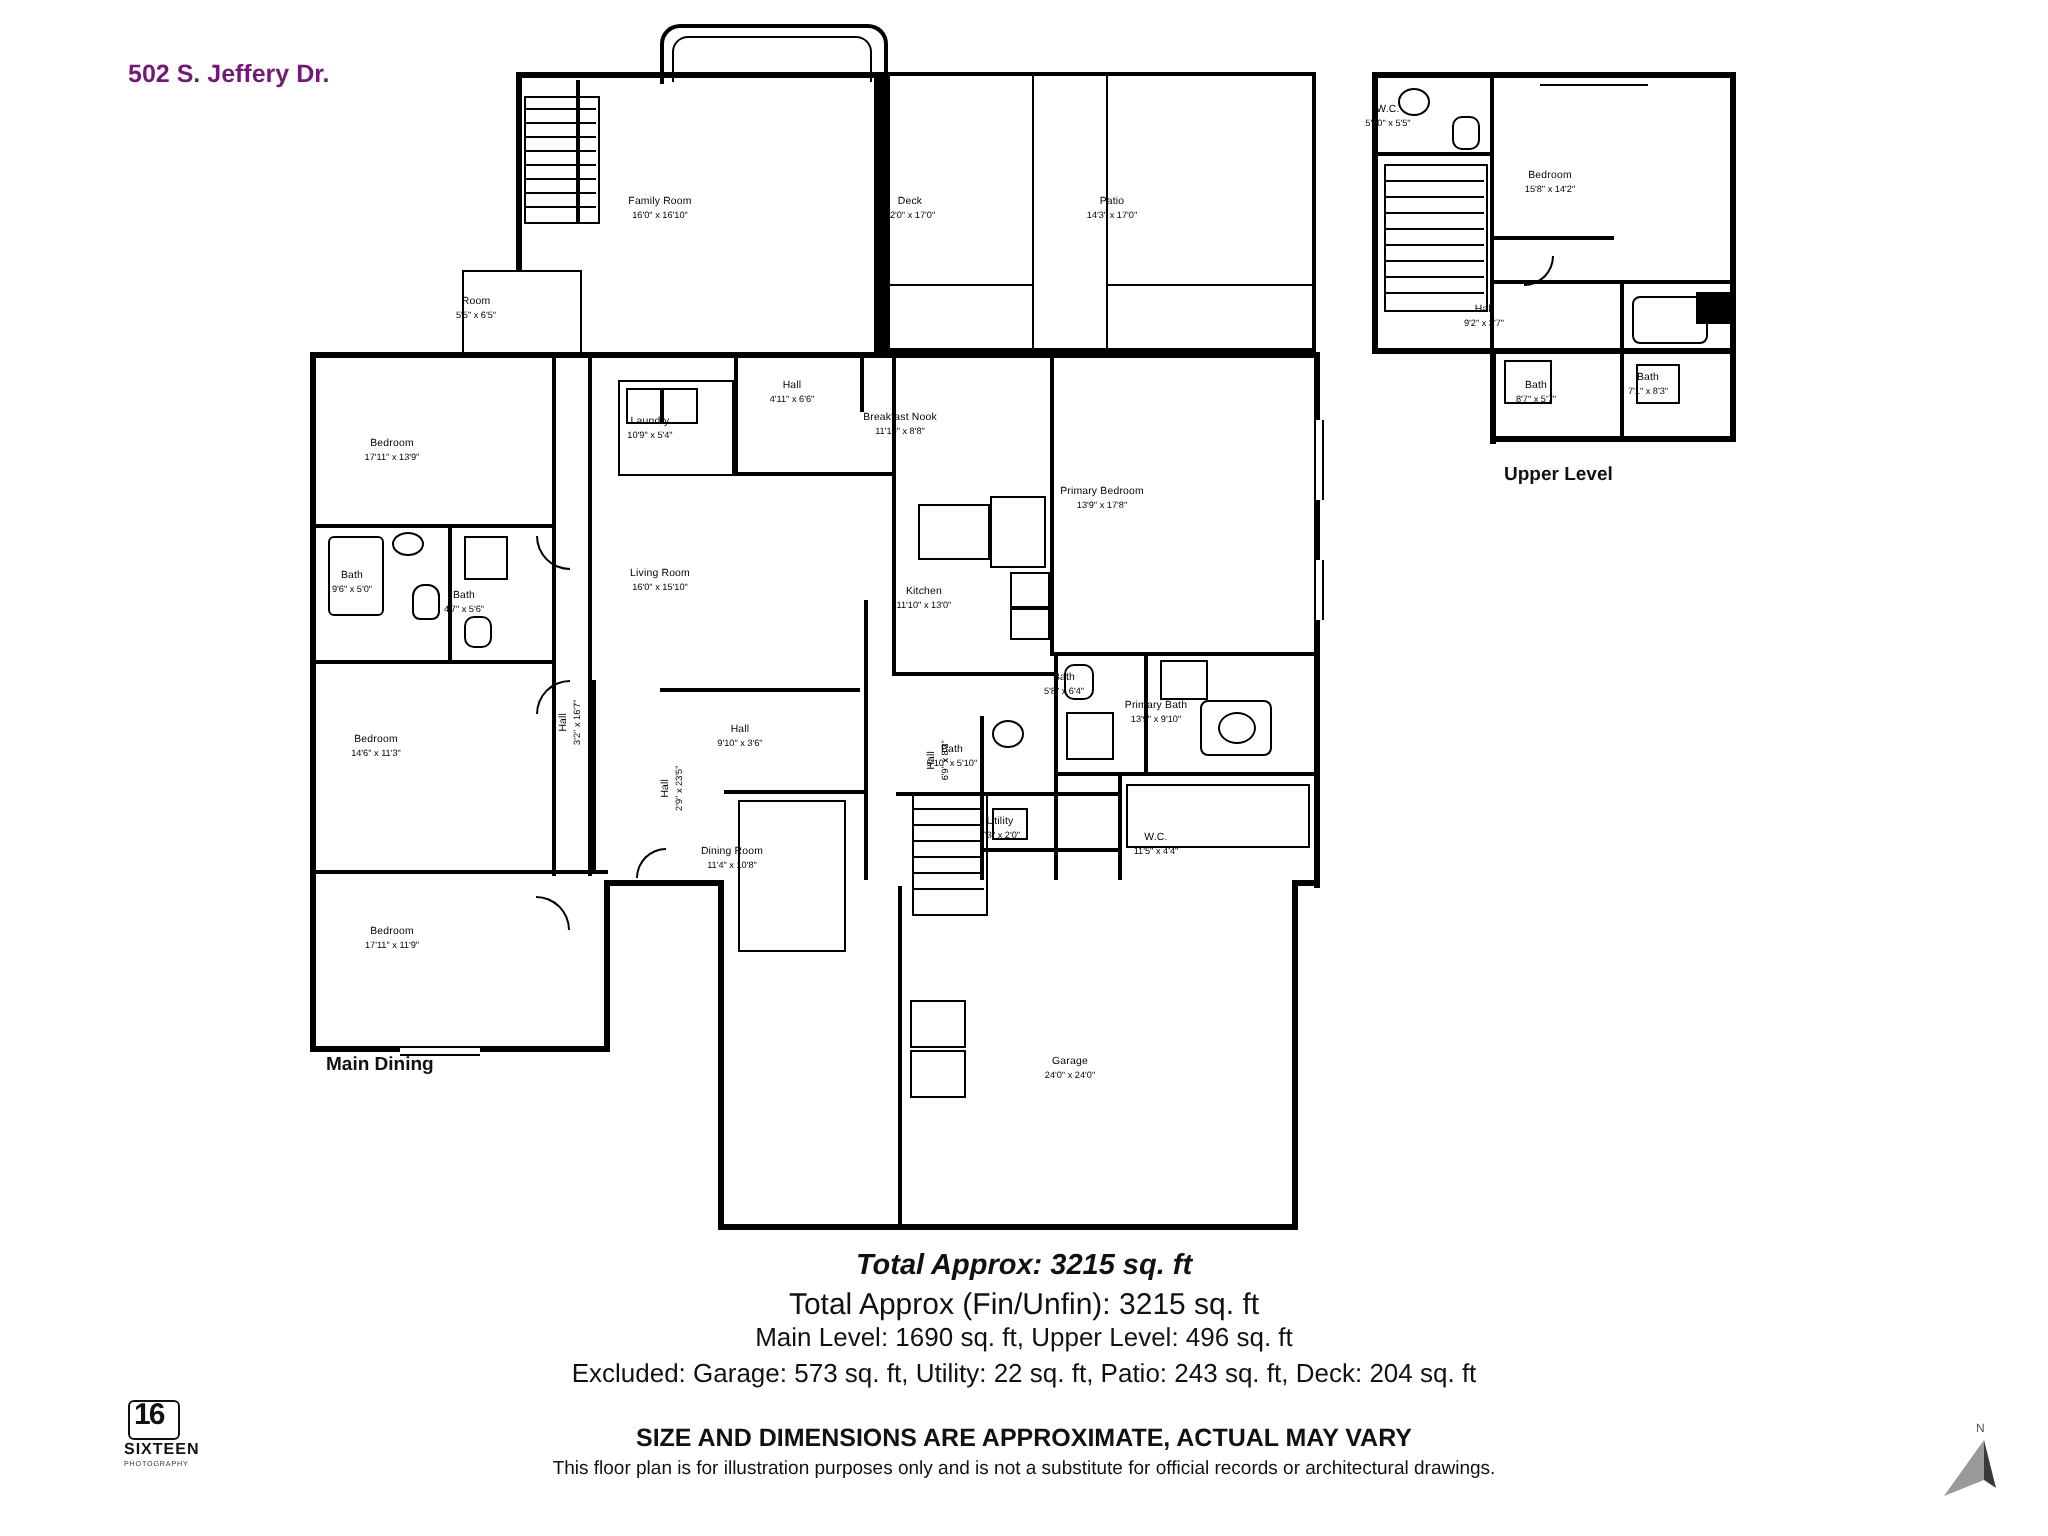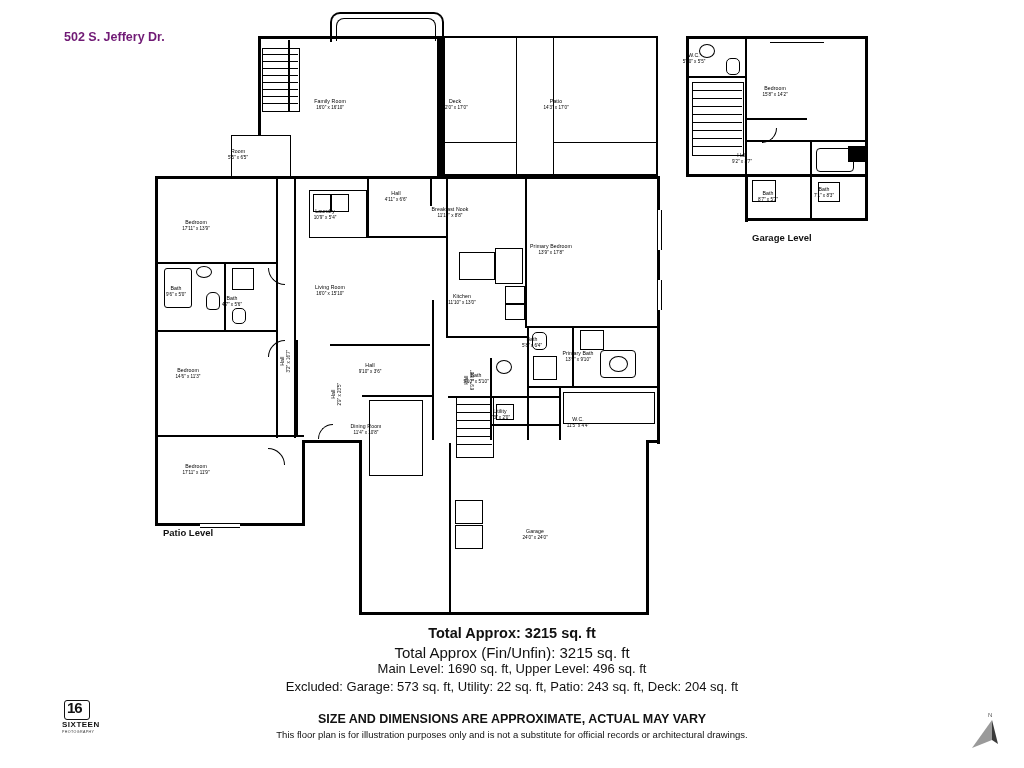--- a/index.html
+++ b/index.html
@@ -23,21 +23,21 @@
   .lbl .d{display:block;font-size:4.6px;}
   .vert{transform-origin:center center;}
 
   
   #addr{left:64px;top:30px;font-size:12.5px;font-weight:700;color:#701a75;}
   #main-level-cap{left:163px;top:527px;font-size:9.5px;font-weight:700;}
   #upper-level-cap{left:752px;top:232px;font-size:9.5px;font-weight:700;}
 
   
   .summary{position:absolute;left:0;width:1024px;text-align:center;}
-  #tot1{top:625px;font-size:14.5px;font-weight:700;}
+  #tot1{top:625px;font-size:14.5px;font-weight:700;font-style:italic;}
   #tot2{top:644px;font-size:15px;}
   #tot3{top:661px;font-size:13px;}
   #tot4{top:679px;font-size:13px;}
   #disc1{top:712px;font-size:12.5px;font-weight:700;}
   #disc2{top:729px;font-size:9.5px;}
   #disc3{top:742px;font-size:9.5px;}
 
   
   #logo{left:62px;top:700px;width:52px;height:40px;}
   #logo .mark{font-size:15px;font-weight:700;letter-spacing:-1px;}
@@ -339,22 +339,22 @@
       <div class="lbl " style="left: 752px; top: 190px; width: 32px;">
         <span class="n">Bath</span>
         <span class="d">8'7" x 5'7"</span>
       </div>
       <div class="lbl " style="left: 808px; top: 186px; width: 32px;">
         <span class="n">Bath</span>
         <span class="d">7'1" x 8'3"</span>
       </div>
     </div>
 
-  <div class="abs" id="main-level-cap">Patio Level</div>
-  <div class="abs" id="upper-level-cap">Garage Level</div>
+  <div class="abs" id="main-level-cap">Main Dining</div>
+  <div class="abs" id="upper-level-cap">Upper Level</div>
 
   <div class="summary" id="tot1">Total Approx: 3215 sq. ft</div>
   <div class="summary" id="tot2">Total Approx (Fin/Unfin): 3215 sq. ft</div>
   <div class="summary" id="tot3">Main Level: 1690 sq. ft, Upper Level: 496 sq. ft</div>
   <div class="summary" id="tot4">Excluded: Garage: 573 sq. ft, Utility: 22 sq. ft, Patio: 243 sq. ft, Deck: 204 sq. ft</div>
 
   <div class="summary" id="disc1">SIZE AND DIMENSIONS ARE APPROXIMATE, ACTUAL MAY VARY</div>
   <div class="summary" id="disc2">This floor plan is for illustration purposes only and is not a substitute for official records or architectural drawings.</div>
 
   <div class="abs" id="logo">

